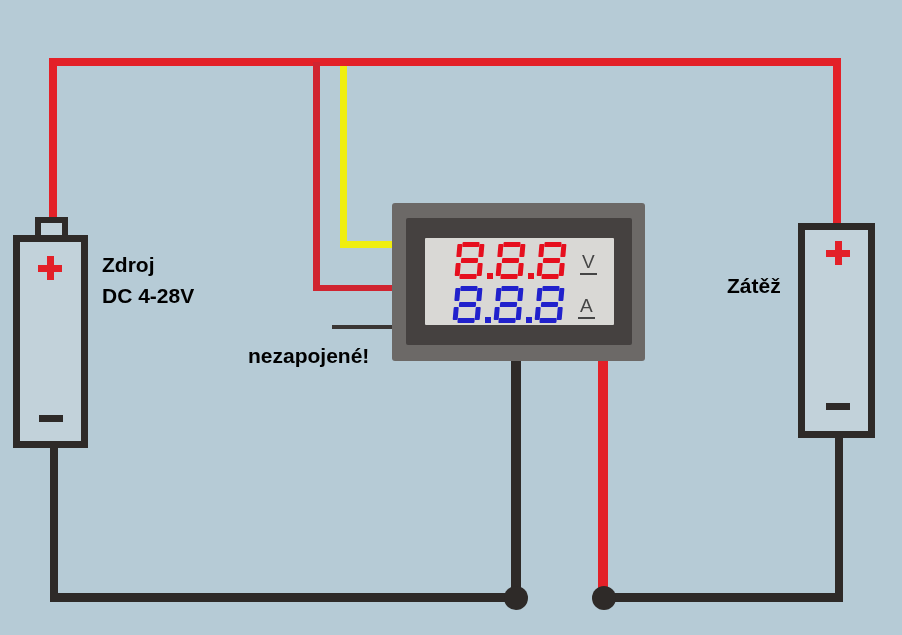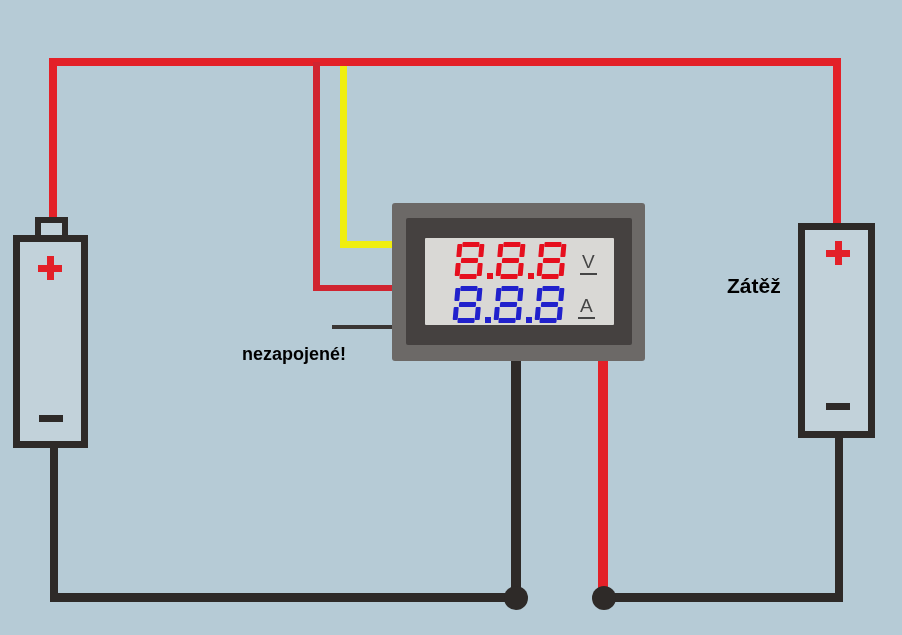--- a/index.html
+++ b/index.html
@@ -47,21 +47,21 @@
   .sg-d{left:5px;top:32px;width:17px;height:5px;}
   .sg-f{left:0;top:2px;width:5px;height:13px;}
   .sg-b{left:22px;top:2px;width:5px;height:13px;}
   .sg-e{left:0;top:21px;width:5px;height:13px;}
   .sg-c{left:22px;top:21px;width:5px;height:13px;}
   .segdot{width:6px;height:6px;background:currentColor;display:inline-block;}
   .unit{font-size:19px;line-height:1;color:var(--unit-text,#454545);
         border-bottom:2px solid var(--unit-text,#454545);padding:0 2px 2px;
         margin-left:15px;margin-bottom:4px;font-weight:400;}
 
-  .note{position:absolute;left:242px;top:344px;font-size:18px;font-weight:700;color:var(--text,#000);z-index:3;}
+  .note{position:absolute;left:248px;top:344px;font-size:21px;font-weight:700;color:var(--text,#000);z-index:3;}
 </style>
 </head>
 <body>
 
 <div class="canvas">
 
 
   <div class="wire w-red" style="left:49px;top:58px;width:792px;height:8px"></div>
   <div class="wire w-red" style="left:49px;top:58px;width:8px;height:162px"></div>
   <div class="wire w-red" style="left:833px;top:58px;width:8px;height:168px"></div>
@@ -80,20 +80,24 @@
   <div class="wire w-black" style="left:604px;top:593px;width:239px;height:9px"></div>
   <div class="wire w-black" style="left:835px;top:438px;width:8px;height:164px"></div>
 
   <div class="dot" style="left:504px;top:586px"></div>
   <div class="dot" style="left:592px;top:586px"></div>
 
   <div class="bat-cap" style="left:35px;top:217px;width:33px;height:24px"></div>
   <div class="bat" style="left:13px;top:235px;width:75px;height:213px">
     <div class="plus" style="left:18px;top:14px"></div>
     <div class="minus" style="left:19px;top:173px"></div>
+  </div>
+  <div class="lbl" style="left:102px;top:249px">
+    <div>Zdroj</div>
+    <div>DC 4-28V</div>
   </div>
 
   <div class="bat" style="left:798px;top:223px;width:77px;height:215px">
     <div class="plus" style="left:21px;top:11px"></div>
     <div class="minus" style="left:21px;top:173px"></div>
   </div>
   <div class="lbl" style="left:727px;top:270px">Zátěž</div>
 
   <div class="meter">
     <div class="bezel">

